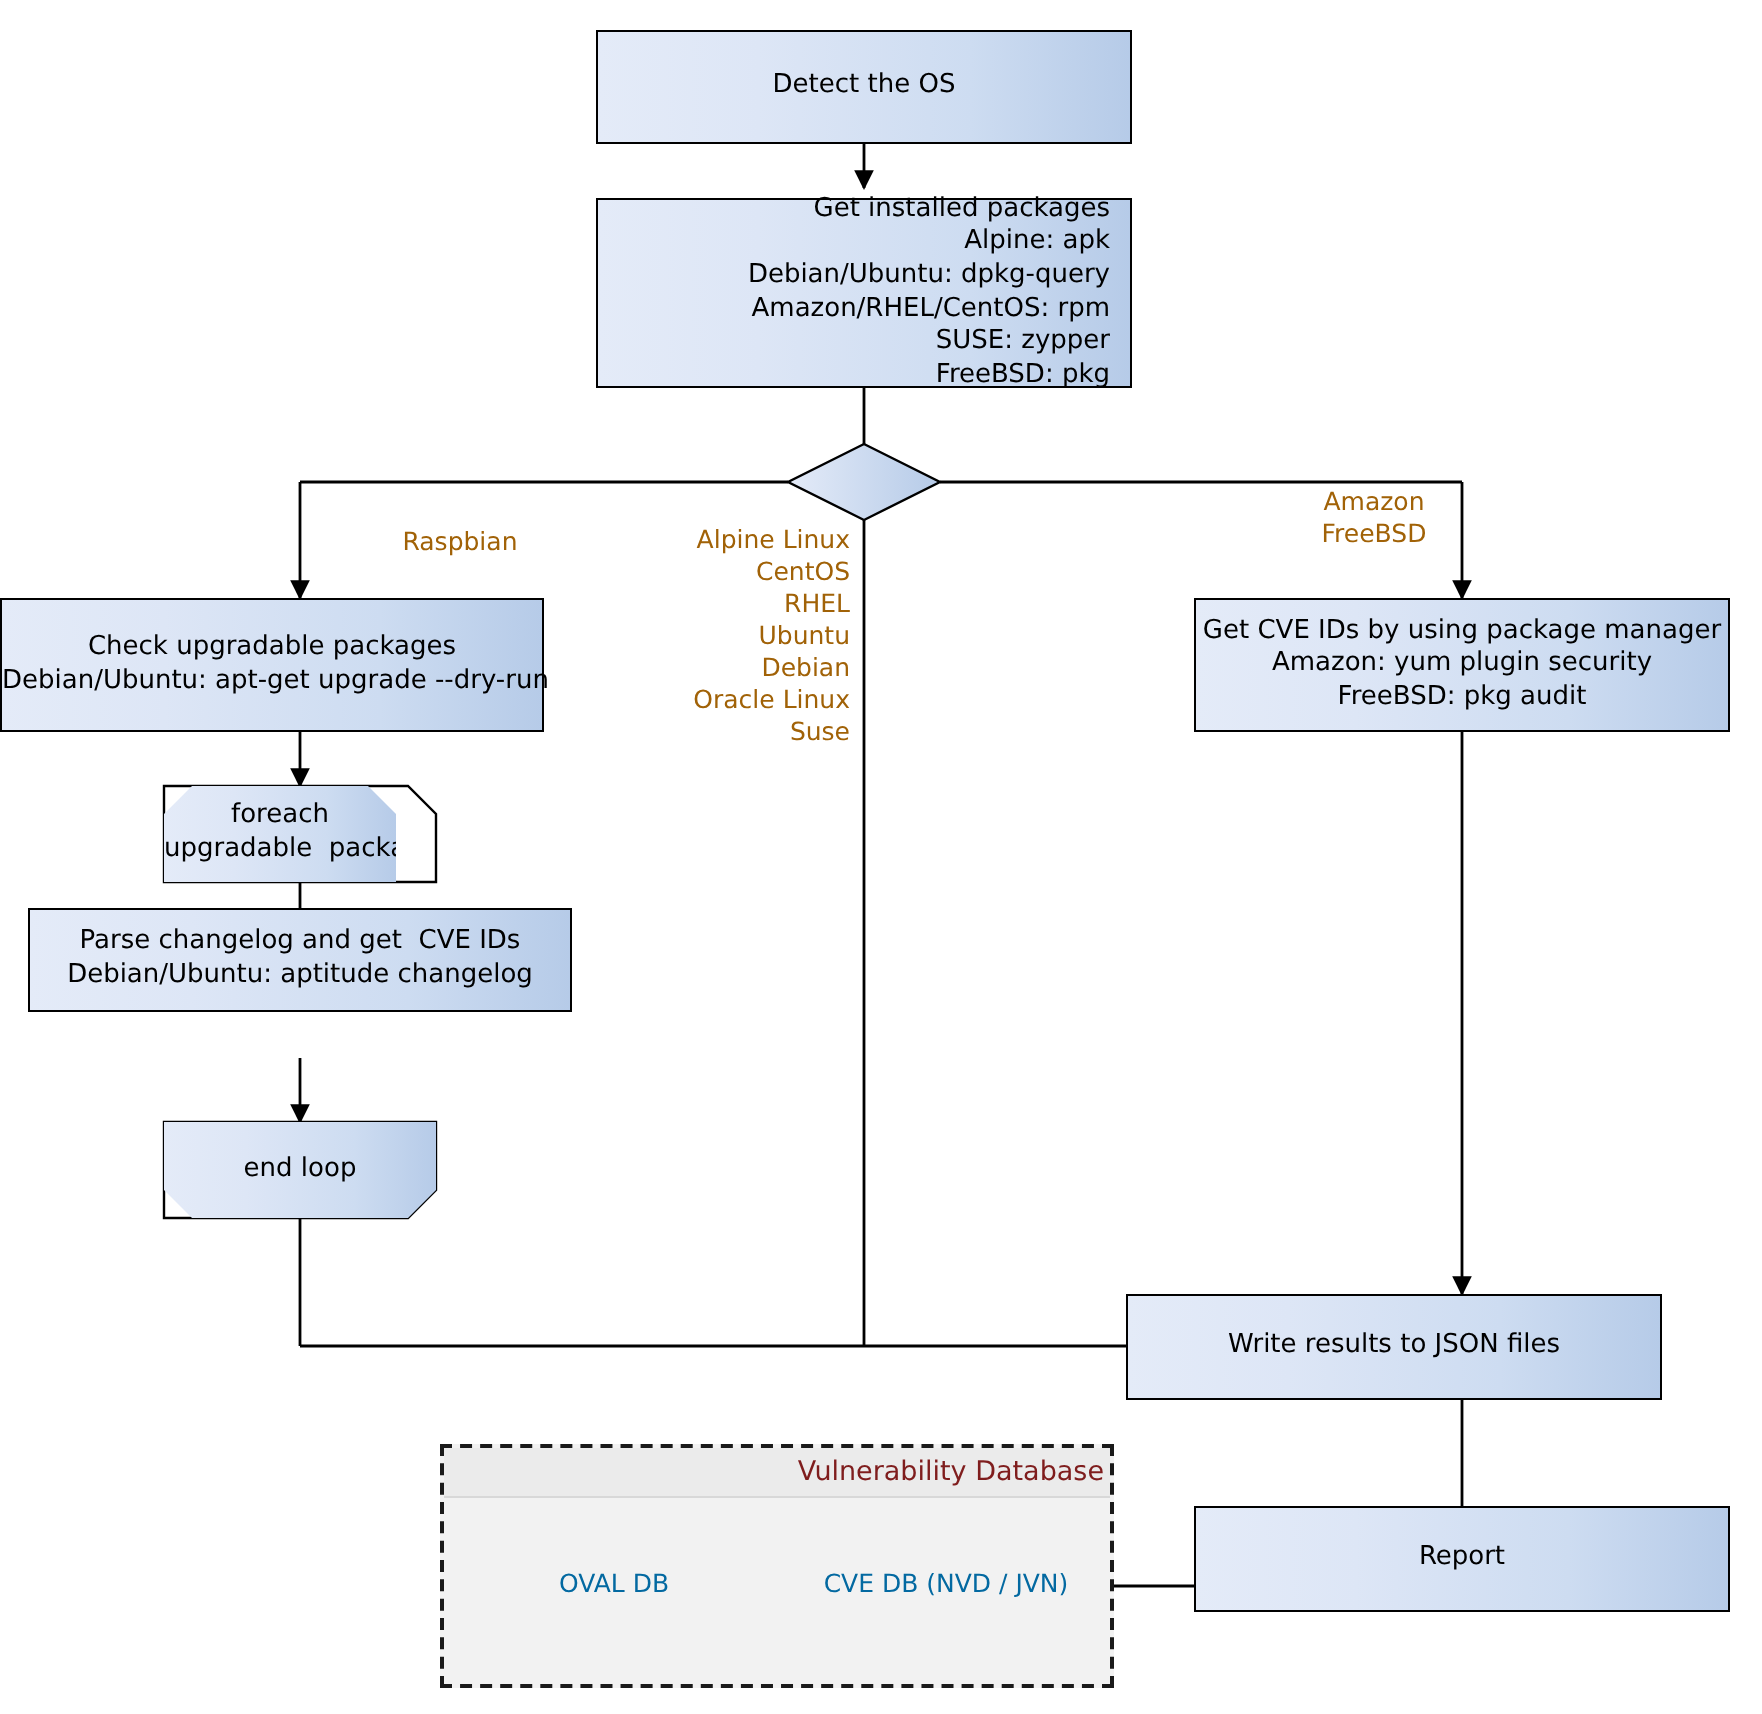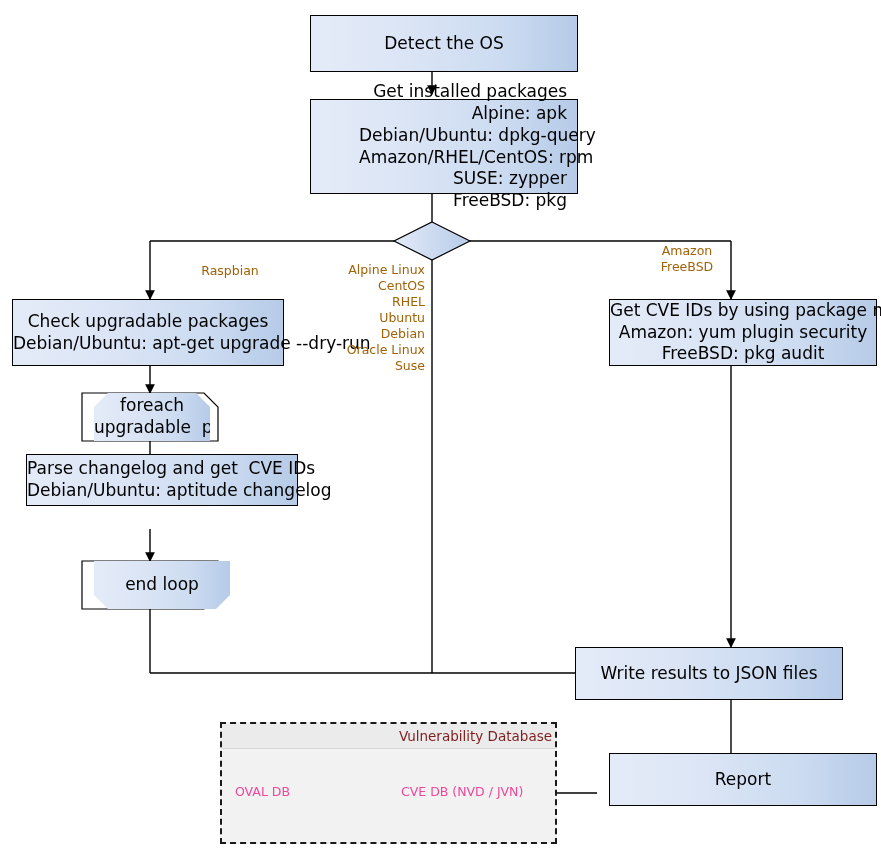--- a/index.html
+++ b/index.html
@@ -20,25 +20,24 @@
     top: 0;
     width: 881px;
     height: 857px;
   }
   .node {
     position: absolute;
     box-sizing: border-box;
     display: flex;
     align-items: center;
     justify-content: center;
-    font-size: 17px;
+    font-size: 13px;
     color: #000000;
     line-height: 1.28;
     white-space: pre;
-    margin-left: 12px;
   }
   .proc {
     border: 1.2px solid #000000;
     background: linear-gradient(to right, #e4ebf8 0%, #dde6f6 30%, #cddcf1 70%, #b6cbe8 100%);
   }
   .txt-center { text-align: center; }
   .txt-right  { text-align: right; }
 
   .loop-start {
     background: linear-gradient(to right, #e4ebf8 0%, #dde6f6 30%, #cddcf1 70%, #b6cbe8 100%);
@@ -74,21 +73,22 @@
     color: #a16207;
     white-space: pre;
     line-height: 1.28;
   }
   .lbl-center { text-align: center; }
   .lbl-right  { text-align: right; }
 
   .db-label {
     position: absolute;
     font-size: 12.5px;
-    color: #ec4899;
+    color: #0369a1;
+    text-align: center;
     white-space: pre;
     width: 100%;
   }
   .node-text { display: block; width: 100%; }
 </style>
 </head>
 <body>
 
 <svg id="canvas" viewBox="0 0 881 857">
   <defs>

